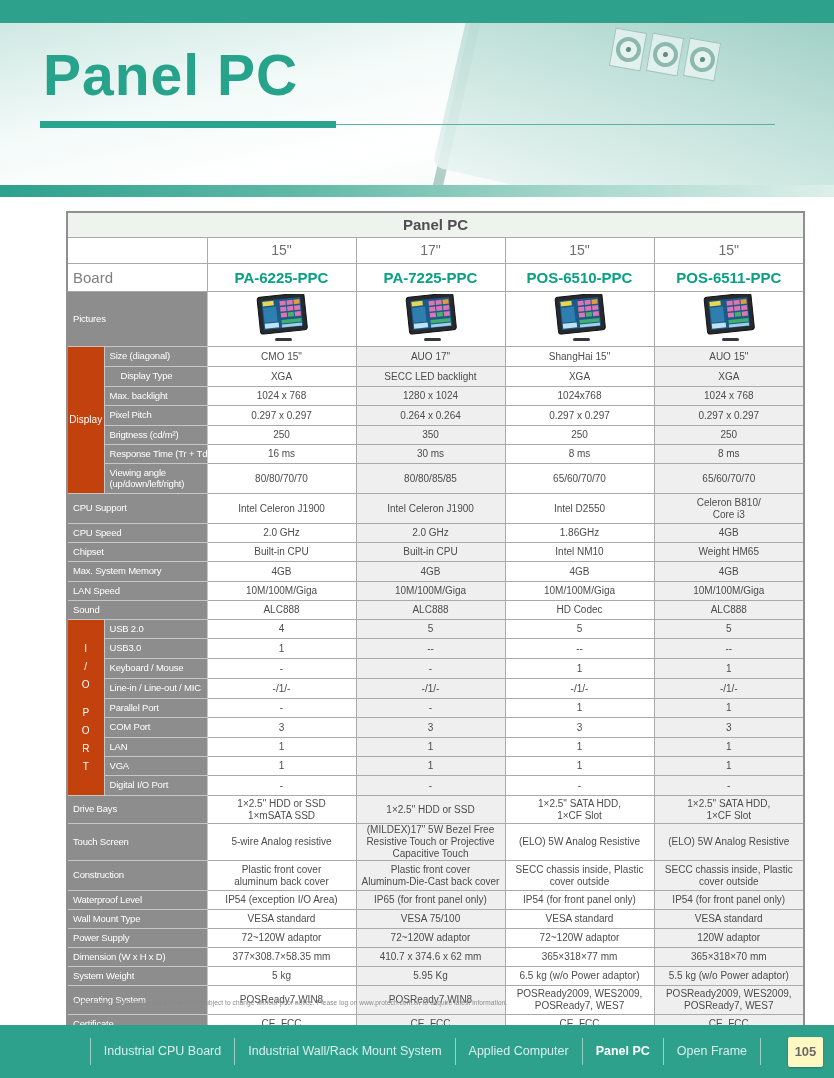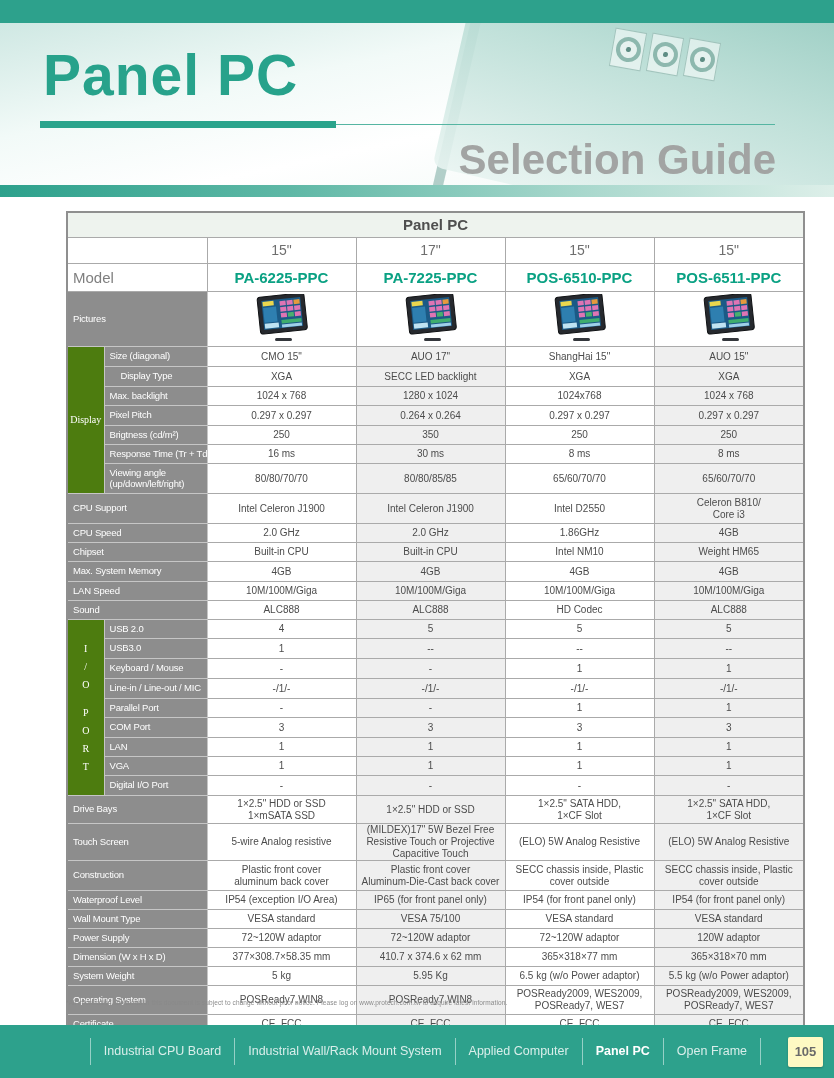--- a/index.html
+++ b/index.html
@@ -34,21 +34,21 @@
   .spec{position:absolute;left:66px;top:211px;width:737px;border-collapse:collapse;
         table-layout:fixed;font-size:10px;color:#4c4c4c;border:2px solid #8f8f8f;}
   .spec td{border:1px solid #aaaaaa;text-align:center;vertical-align:middle;
         padding:0 2px;line-height:1.18;white-space:pre-line;overflow:hidden;}
   .spec td.t-title{background:#eef3ee;font-size:15px;color:#4f4f4f;font-weight:bold;}
   .spec .size-row td{font-size:14px;color:#6e6e6e;background:#fff;}
   .spec .mlabel{font-size:15px;color:#7f7f7f;text-align:left;padding-left:5px;background:#fff;}
   .spec .mname{font-size:15px;font-weight:bold;color:#0aa183;background:#fff;}
   .spec .lbl{background:#8d8d8d;color:#ffffff;text-align:left;padding-left:5px;
         font-size:9.5px;border-color:#c6c6c6;white-space:pre;letter-spacing:-0.2px;line-height:1.15;}
-  .spec .grp{background:#4d7c0f;color:#ffffff;font-size:10px;border-color:#c6c6c6;padding:0;font-family:Liberation Serif, serif;}
+  .spec .grp{background:#c2410c;color:#ffffff;font-size:10px;border-color:#c6c6c6;padding:0;}
   .spec .vtxt{line-height:18px;}
   .spec .vtxt .vgap{display:block;height:10px;}
   .spec .vtxt span{display:block;}
   .spec .col-alt{background:#efefef;}
   .pic-cell{background:#fff;}
 
   
   .footnote{position:absolute;left:66px;top:999px;font-size:6.5px;color:#8a8a8a;letter-spacing:0.1px;}
 
   
@@ -83,21 +83,20 @@
         </div>
       </div>
     <div class="port" style="left:686px;top:17px;">
         <div class="port-ring">
           <div class="port-dot"></div>
         </div>
       </div>
     <div class="hero-title">Panel PC</div>
     <div class="hero-line"></div>
     <div class="hero-underline"></div>
-    <div class="hero-subtitle">Selection Guide</div>
   </div>
   <div class="hero-strip"></div>
 
   <table class="spec">
       <colgroup>
         <col style="width: 37px;">
         <col style="width: 103px;">
         <col style="width: 149px;">
         <col style="width: 149px;">
         <col style="width: 149px;">
@@ -108,21 +107,21 @@
           <td class="t-title" colspan="6" style="height: 24px;">Panel PC</td>
         </tr>
         <tr class="size-row">
           <td colspan="2" style="height: 25px;"></td>
           <td>15"</td>
           <td>17"</td>
           <td>15"</td>
           <td>15"</td>
         </tr>
         <tr>
-          <td class="mlabel" colspan="2" style="height: 27px;">Model</td>
+          <td class="mlabel" colspan="2" style="height: 27px;">Board</td>
           <td class="mname">PA-6225-PPC</td>
           <td class="mname">PA-7225-PPC</td>
           <td class="mname">POS-6510-PPC</td>
           <td class="mname">POS-6511-PPC</td>
         </tr>
         <tr>
           <td class="lbl" colspan="2" style="height: 54px;">Pictures</td>
           <td class="pic-cell"><svg width="62" height="48" viewBox="0 0 62 48">
               <g transform="rotate(-6 31 22)">
                 <rect x="8" y="1" width="47" height="37" rx="3" fill="#26292e" stroke="#101214"></rect>

